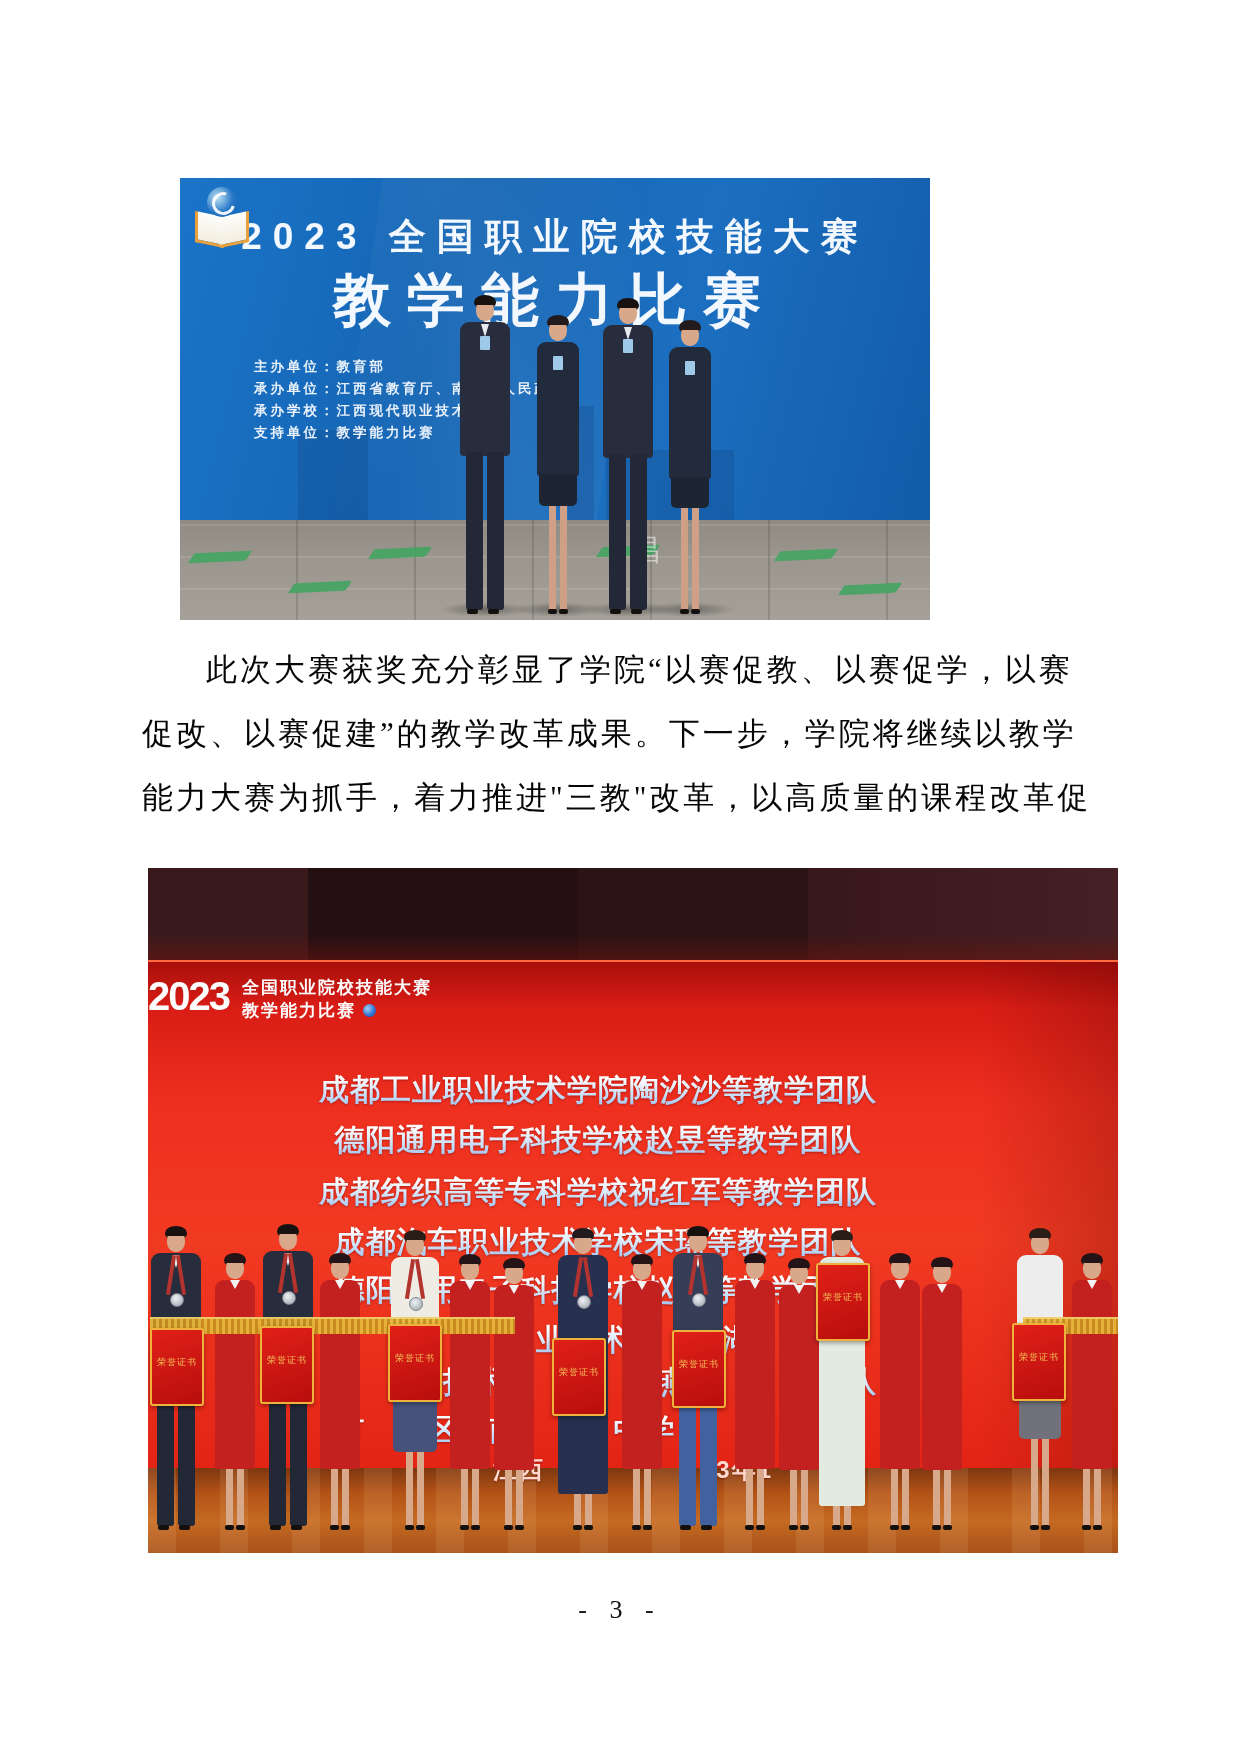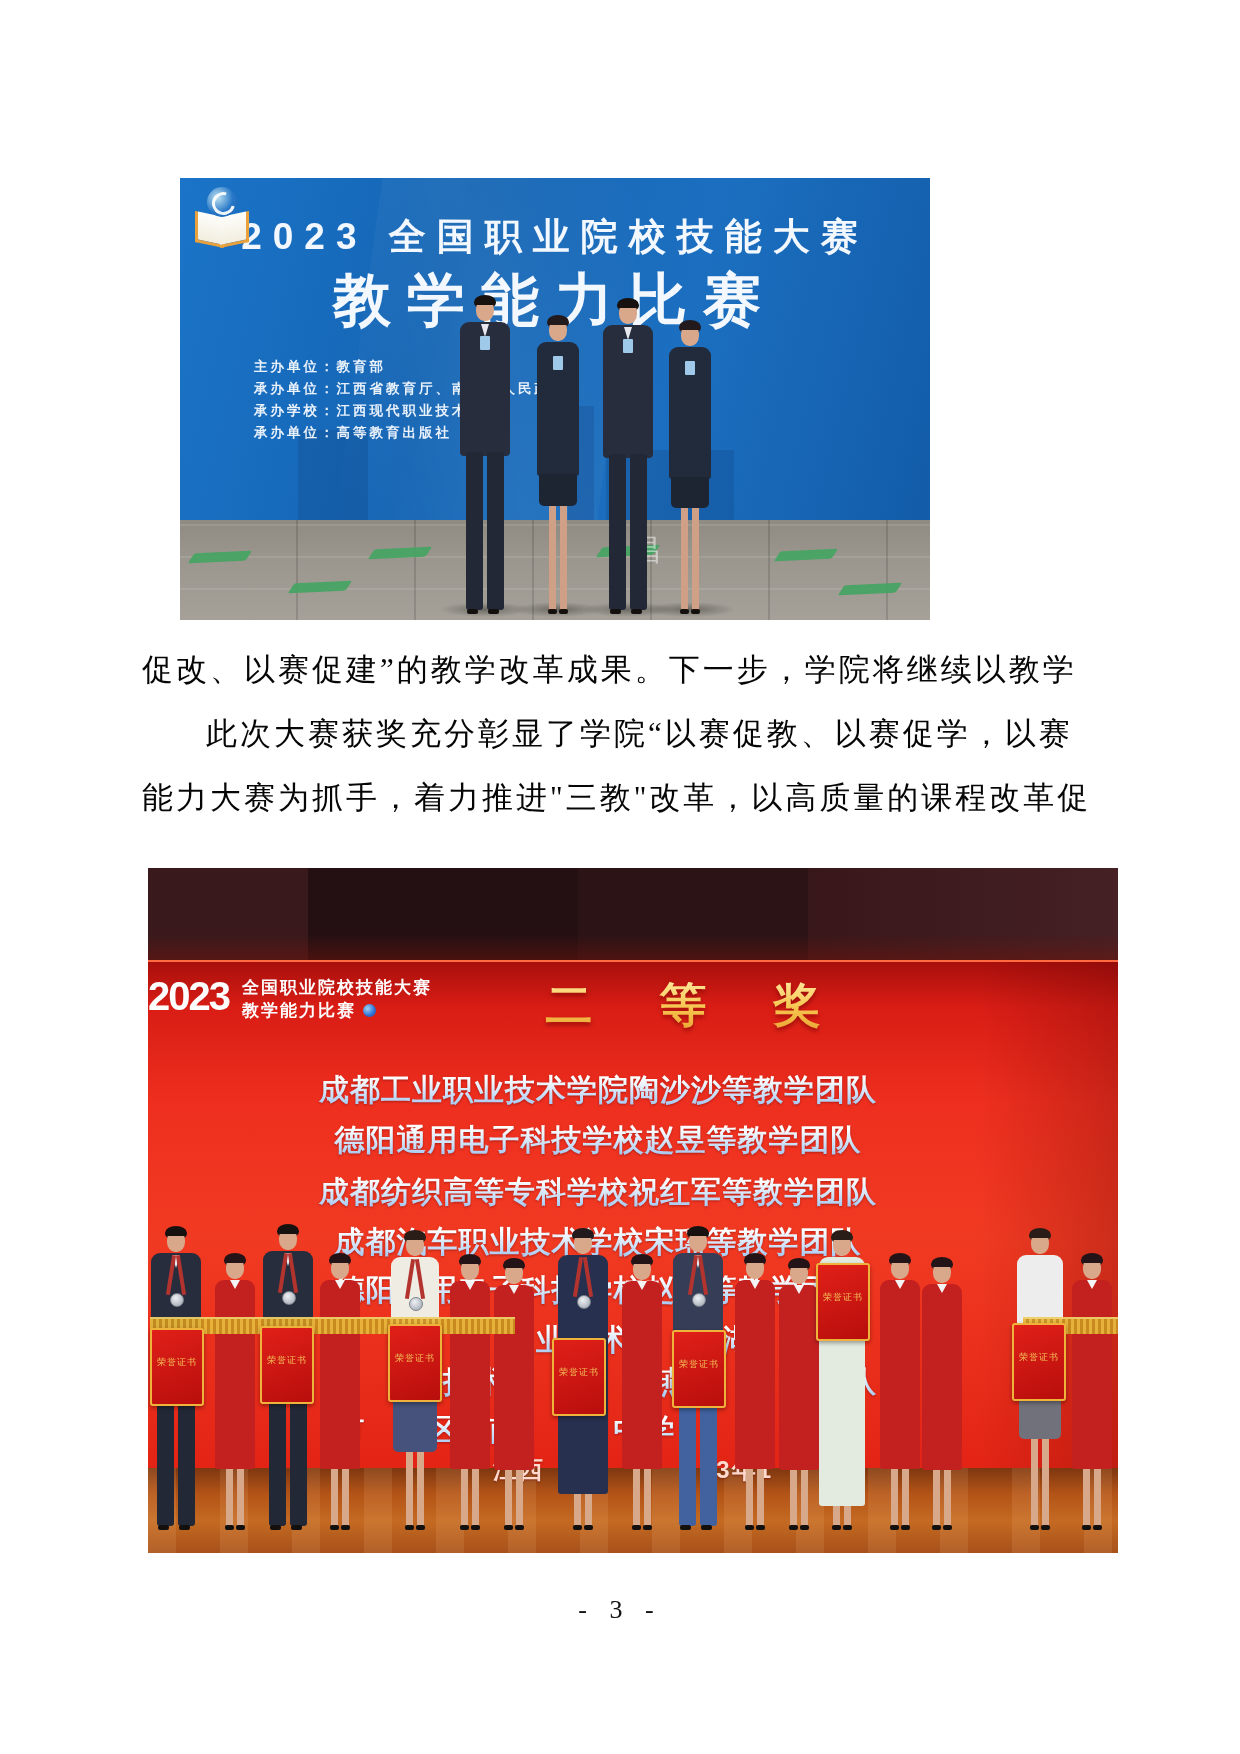--- a/index.html
+++ b/index.html
@@ -112,21 +112,21 @@
         <i class="bookL"></i>
           <i class="bookR"></i>
           <i class="swirl"></i>
       </div>
       <div id="p1-title1">2023 全国职业院校技能大赛</div>
       <div id="p1-title2">教学能力比赛</div>
       <div id="p1-orgs">
           <div>主办单位：教育部</div>
           <div>承办单位：江西省教育厅、南昌市人民政府</div>
           <div>承办学校：江西现代职业技术学院</div>
-          <div>承办单位：高等教育出版社</div>
+          <div>支持单位：教学能力比赛</div>
         </div>
     </div>
     <div id="p1-watermark">昌</div>
     <div id="p1-pavement">
       <div class="tiles"></div>
       <i class="tape" style="left:12px;top:32px;"></i>
       <i class="tape" style="left:112px;top:62px;"></i>
       <i class="tape" style="left:192px;top:28px;"></i>
       <i class="tape" style="left:420px;top:26px;"></i>
       <i class="tape" style="left:598px;top:30px;"></i>
@@ -182,38 +182,37 @@
           <i style="left:19px;top:41px;width:10px;height:14px;background:#9ec9e8;border-radius:1px"></i>
         </div>
       </div>
   <div class="pshadow" style="left: 259px; top: 424px;"></div>
       <div class="pshadow" style="left: 332px; top: 424px;"></div>
       <div class="pshadow" style="left: 402px; top: 424px;"></div>
       <div class="pshadow" style="left: 464px; top: 424px;"></div>
     </figure>
 
   <div id="para">
+      <div class="pline indent">此次大赛获奖充分彰显了学院“以赛促教、以赛促学，以赛</div>
       <div class="pline">促改、以赛促建”的教学改革成果。下一步，学院将继续以教学</div>
-      <div class="pline indent">此次大赛获奖充分彰显了学院“以赛促教、以赛促学，以赛</div>
       <div class="pline">能力大赛为抓手，着力推进"三教"改革，以高质量的课程改革促</div>
     </div>
 
   <figure class="photo" id="photo2">
     <div id="p2-band"></div>
     <div id="p2-screen">
       <div id="p2-vign"></div>
       <div id="p2-logo">
         <span class="yr">2023</span>
         <span class="col">
           <span>全国职业院校技能大赛</span><br>
           <span>教学能力比赛</span>
           <span class="globe-dot"></span>
         </span>
       </div>
-      <div id="p2-award-title">二　等　奖</div>
       <div id="p2-rows">
           <div class="award-row" style="top: 108px;">成都工业职业技术学院陶沙沙等教学团队</div>
           <div class="award-row" style="top: 158px;">德阳通用电子科技学校赵昱等教学团队</div>
           <div class="award-row" style="top: 210px;">成都纺织高等专科学校祝红军等教学团队</div>
           <div class="award-row" style="top: 260px;">成都汽车职业技术学校宋瑶等教学团队</div>
           <div class="award-row" style="top: 308px;">德阳通用电子科技学校赵昱等教学团队</div>
           <div class="award-row" style="top: 358px;">　　　业技术　　　湖　　　　</div>
           <div class="award-row" style="top: 400px;">　　　业技术　　　　周燕　　　　团队</div>
           <div class="award-row" style="top: 448px;">市　　区江南　　　中学　　　　教学　</div>
         </div>

